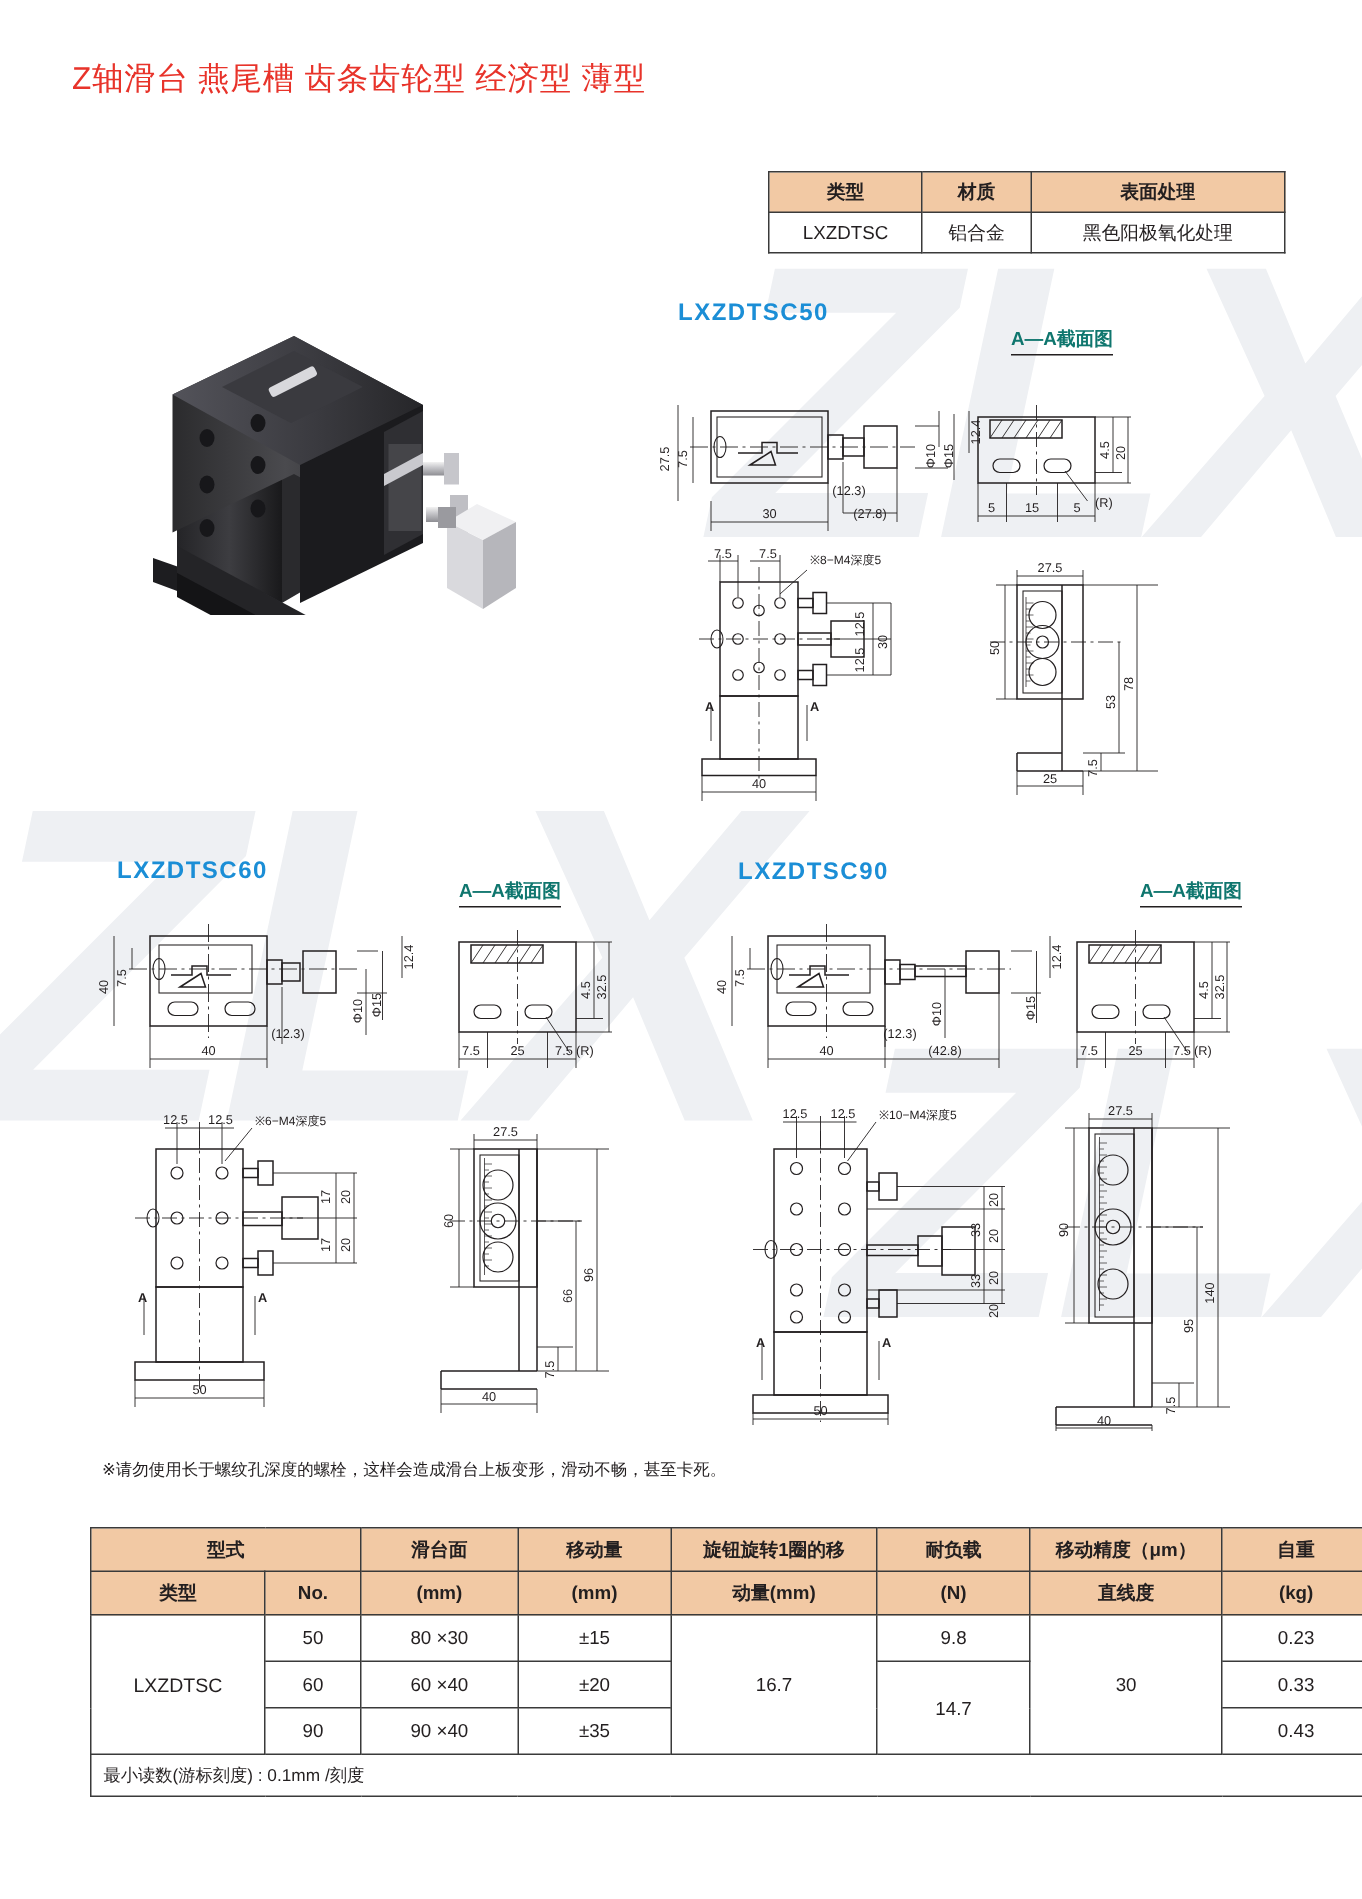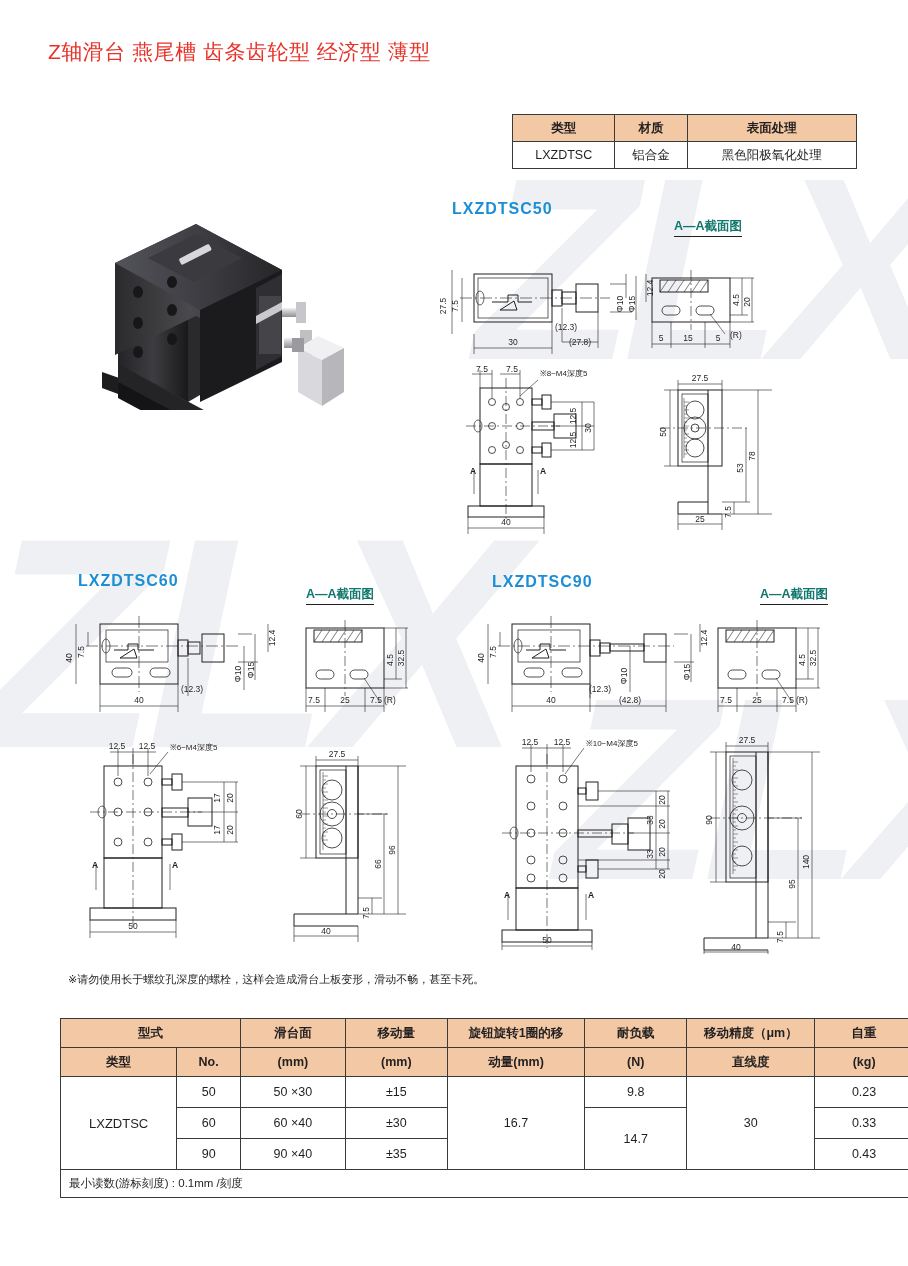--- a/index.html
+++ b/index.html
@@ -758,31 +758,31 @@
       <td>动量(mm)</td>
       <td>(N)</td>
       <td>直线度</td>
       <td>(kg)</td>
     </tr>
   </thead>
   <tbody>
     <tr>
       <td class="cell-model" rowspan="3">LXZDTSC</td>
       <td>50</td>
-      <td>50 ×30</td>
+      <td>80 ×30</td>
       <td>±15</td>
       <td rowspan="3">16.7</td>
       <td>9.8</td>
       <td rowspan="3">30</td>
       <td>0.23</td>
     </tr>
     <tr>
       <td>60</td>
       <td>60 ×40</td>
-      <td>±30</td>
+      <td>±20</td>
       <td rowspan="2">14.7</td>
       <td>0.33</td>
     </tr>
     <tr>
       <td>90</td>
       <td>90 ×40</td>
       <td>±35</td>
       <td>0.43</td>
     </tr>
   </tbody>

